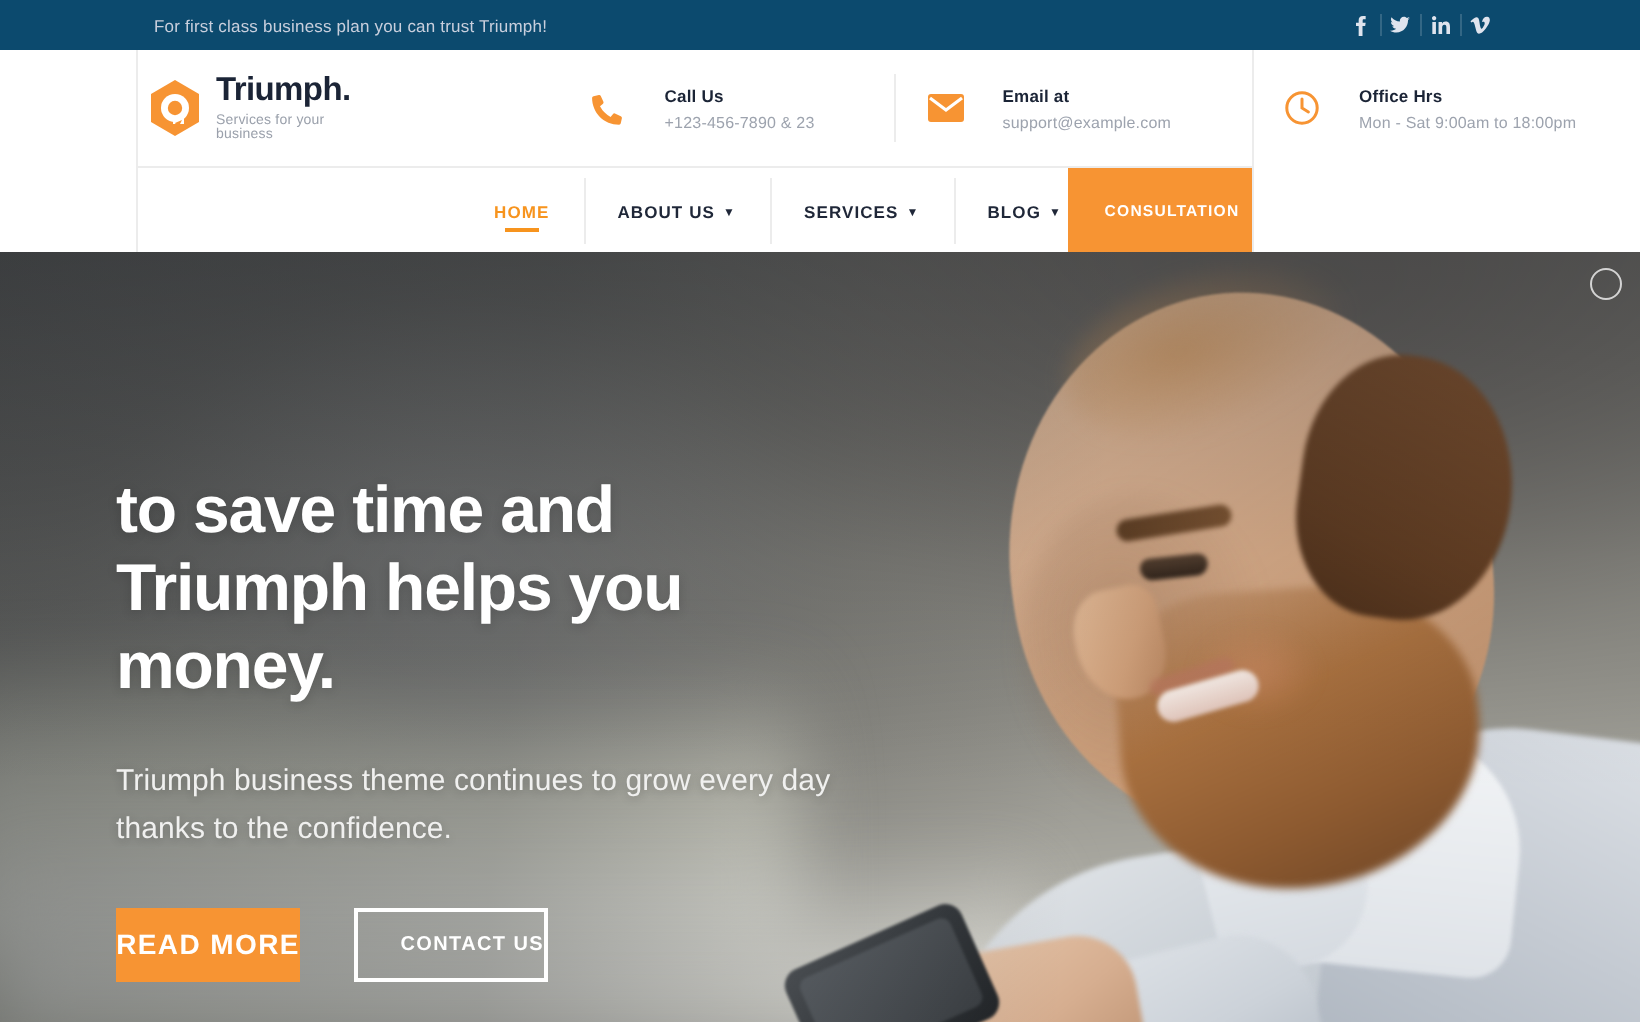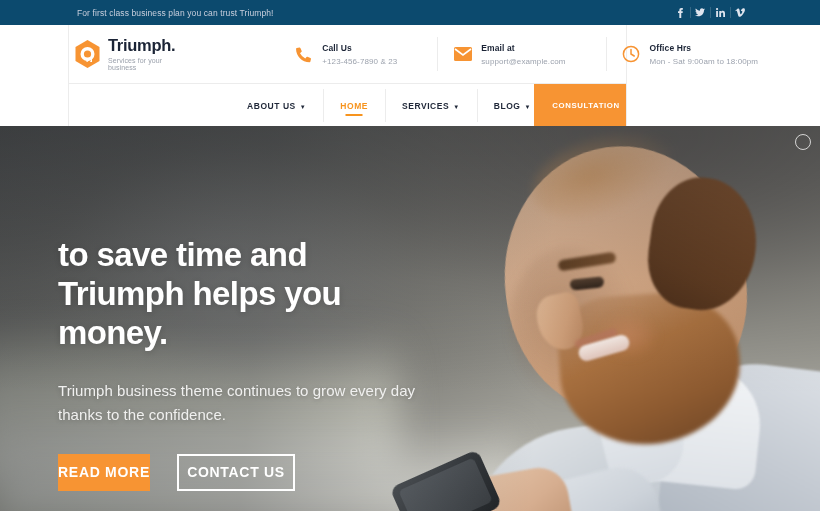--- a/index.html
+++ b/index.html
@@ -57,21 +57,21 @@
   .brand-txt { line-height: 1; }
   .brand-name {
     font-size: 16.5px; font-weight: bold; color: #1b2436;
     letter-spacing: -.3px;
   }
   .brand-tag {
     font-size: 7px; color: #9aa0ab; margin-top: 3px; letter-spacing: .1px;
   }
 
   .info {
-    display: flex; align-items: center; gap: 9px;
+    display: flex; align-items: center; gap: 19px;
     padding-left: 16px; position: relative; height: 42px;
   }
   .info::before {
     content: ""; position: absolute; left: 0; top: 4px;
     width: 1px; height: 34px; background: #ececec;
   }
   .info.first::before { display: none; }
   .info-icon { width: 19px; height: 19px; flex: 0 0 19px; display:flex; align-items:center; justify-content:center; }
   .info-icon svg { display:block; }
   .info-label { font-size: 8.5px; font-weight: bold; color: #1b2436; letter-spacing: .1px; }
@@ -355,24 +355,24 @@
     letter-spacing: .05px;
     text-shadow: 0 1px 5px rgba(0,0,0,.22);
   }
   .hero-btns { margin-top: 27px; display: flex; align-items: center; gap: 27px; }
   .btn-primary {
     width: 92px; height: 37px; background: #f79433; border: none;
     color: #fff; font-size: 14px; font-weight: bold; letter-spacing: .7px;
     cursor: pointer; font-family: "Liberation Sans", sans-serif;
   }
   .btn-ghost {
-    width: 118px; height: 37px; background: transparent;
+    width: 97px; height: 37px; background: transparent;
     border: 2px solid #ffffff;
-    color: #fff; font-size: 14px; font-weight: bold; letter-spacing: .7px;
-    cursor: pointer; font-family: "Liberation Sans", sans-serif;
+    color: #fff; font-size: 10px; font-weight: bold; letter-spacing: .7px;
+    cursor: pointer; font-family: "Liberation Sans", sans-serif; text-align: right;
   }
 
   .slider-dot {
     position: absolute; right: 9px; top: 8px;
     width: 16px; height: 16px; border-radius: 50%;
     border: 1px solid rgba(255,255,255,.75);
     cursor: pointer;
   }
 </style>
 </head>
@@ -461,27 +461,27 @@
         </span>
         <span>
           <div class="info-label">Office Hrs</div>
           <div class="info-value">Mon - Sat 9:00am to 18:00pm</div>
         </span>
       </div>
     </div>
 
     <div class="navrow">
       <nav class="nav">
+        <a class="nav-item active" href="#">
+          <span>HOME</span>
+          <span class="nav-underline"></span>
+        </a>
         <a class="nav-item" href="#">
           <span>ABOUT US</span>
           <span class="caret">▼</span>
-        </a>
-        <a class="nav-item active" href="#">
-          <span>HOME</span>
-          <span class="nav-underline"></span>
         </a>
         <a class="nav-item" href="#">
           <span>SERVICES</span>
           <span class="caret">▼</span>
         </a>
         <a class="nav-item" href="#">
           <span>BLOG</span>
           <span class="caret">▼</span>
         </a>
         <a class="nav-item" href="#">

